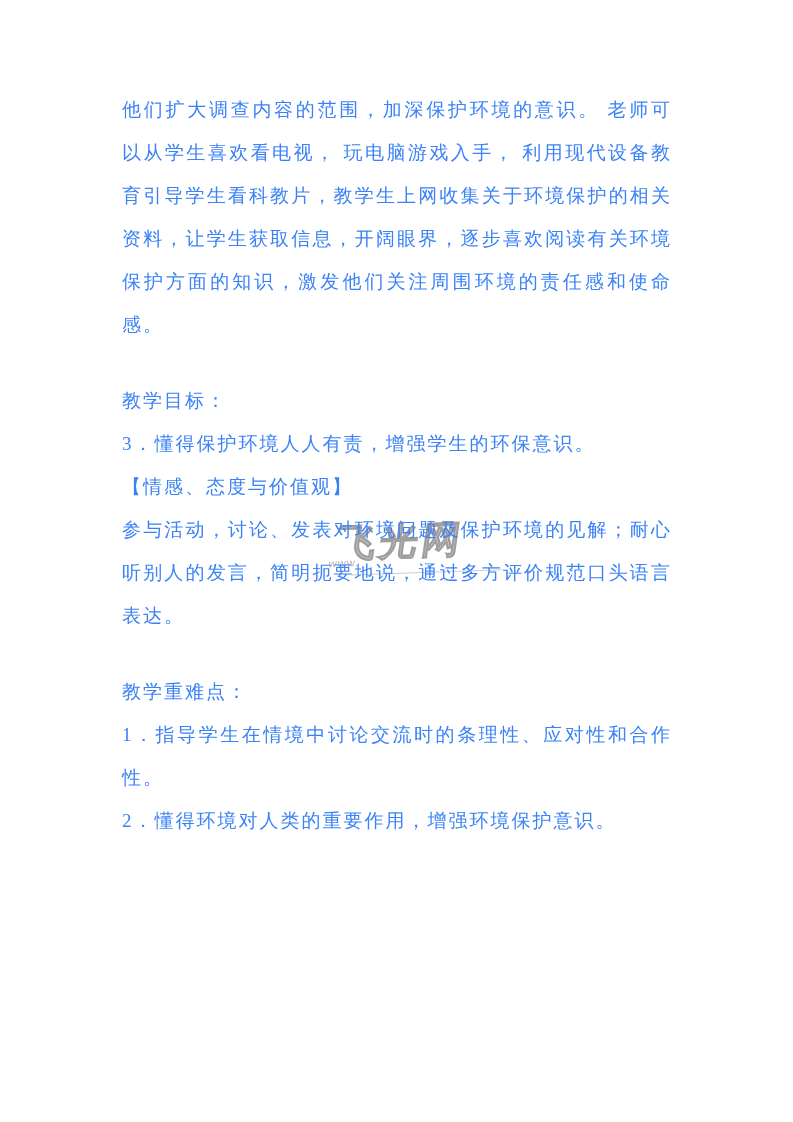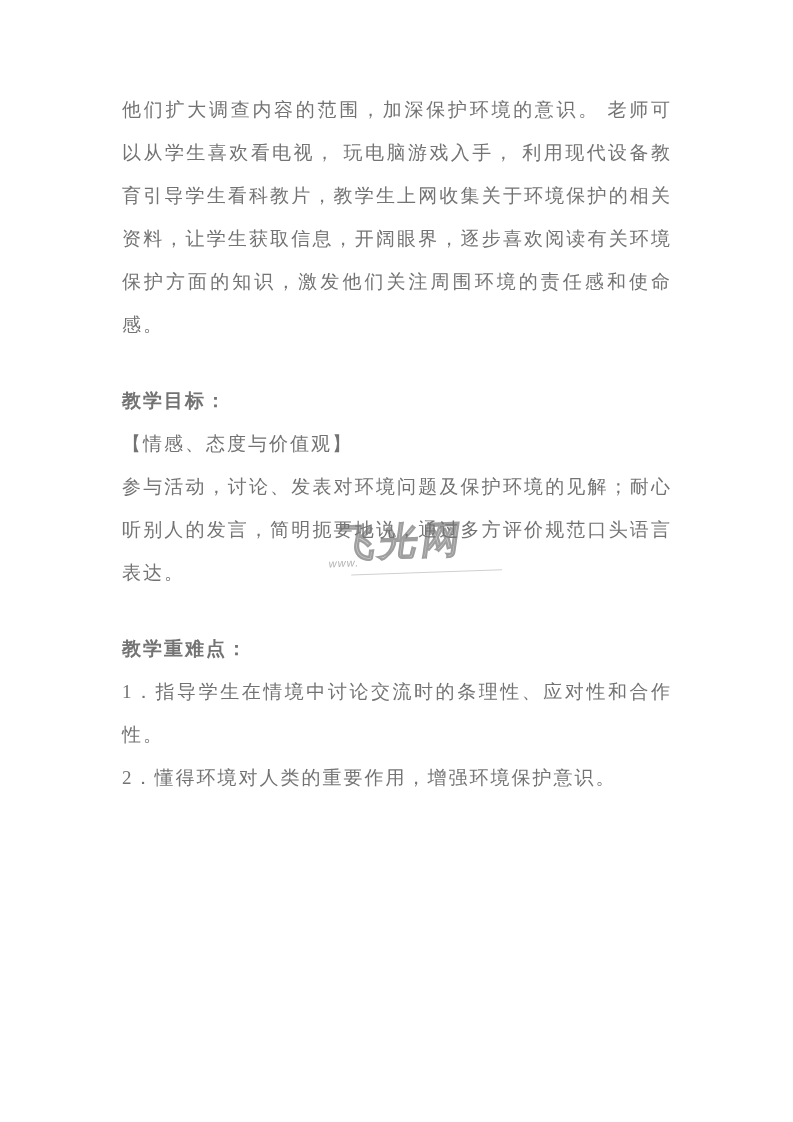--- a/index.html
+++ b/index.html
@@ -22,24 +22,24 @@
     right: 121px;
     top: 88px;
     z-index: 1;
   }
   .content p {
     margin: 0;
     font-size: 19px;
     line-height: 43px;
     letter-spacing: 2px;
     text-align: justify;
-    color: #737373;
+    color: #3b82f6;
   }
   .content p.heading {
-    font-weight: bold;
+    font-weight: normal;
     margin-top: 33px;
   }
   
   .watermark {
     position: absolute;
     left: 338px;
     top: 516px;
     z-index: 0;
     transform: skewX(-10deg) rotate(-2deg);
     pointer-events: none;
@@ -77,20 +77,21 @@
 
   <div class="watermark">
     <span class="wm-main">飞光网</span>
     <span class="wm-url">www.</span>
     <span class="wm-underline"></span>
   </div>
 
   <div class="content">
     <p class="body">他们扩大调查内容的范围，加深保护环境的意识。 老师可以从学生喜欢看电视， 玩电脑游戏入手， 利用现代设备教育引导学生看科教片，教学生上网收集关于环境保护的相关资料，让学生获取信息，开阔眼界，逐步喜欢阅读有关环境保护方面的知识，激发他们关注周围环境的责任感和使命感。</p>
     <p class="heading">教学目标：</p>
+    <p class="body">3．懂得保护环境人人有责，增强学生的环保意识。</p>
     <p class="body">【情感、态度与价值观】</p>
     <p class="body">参与活动，讨论、发表对环境问题及保护环境的见解；耐心听别人的发言，简明扼要地说，通过多方评价规范口头语言表达。</p>
     <p class="heading">教学重难点：</p>
     <p class="body">1．指导学生在情境中讨论交流时的条理性、应对性和合作性。</p>
     <p class="body">2．懂得环境对人类的重要作用，增强环境保护意识。</p>
   </div>
 
 </div>
 
 </body></html>

